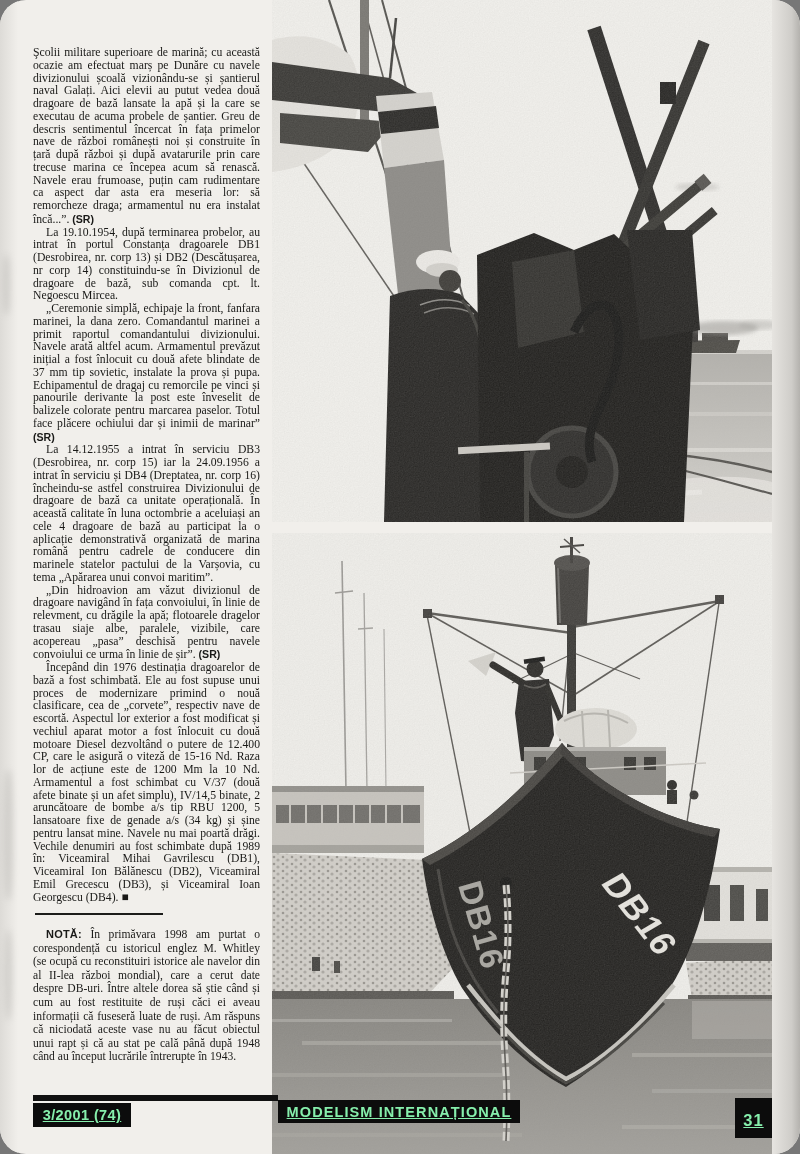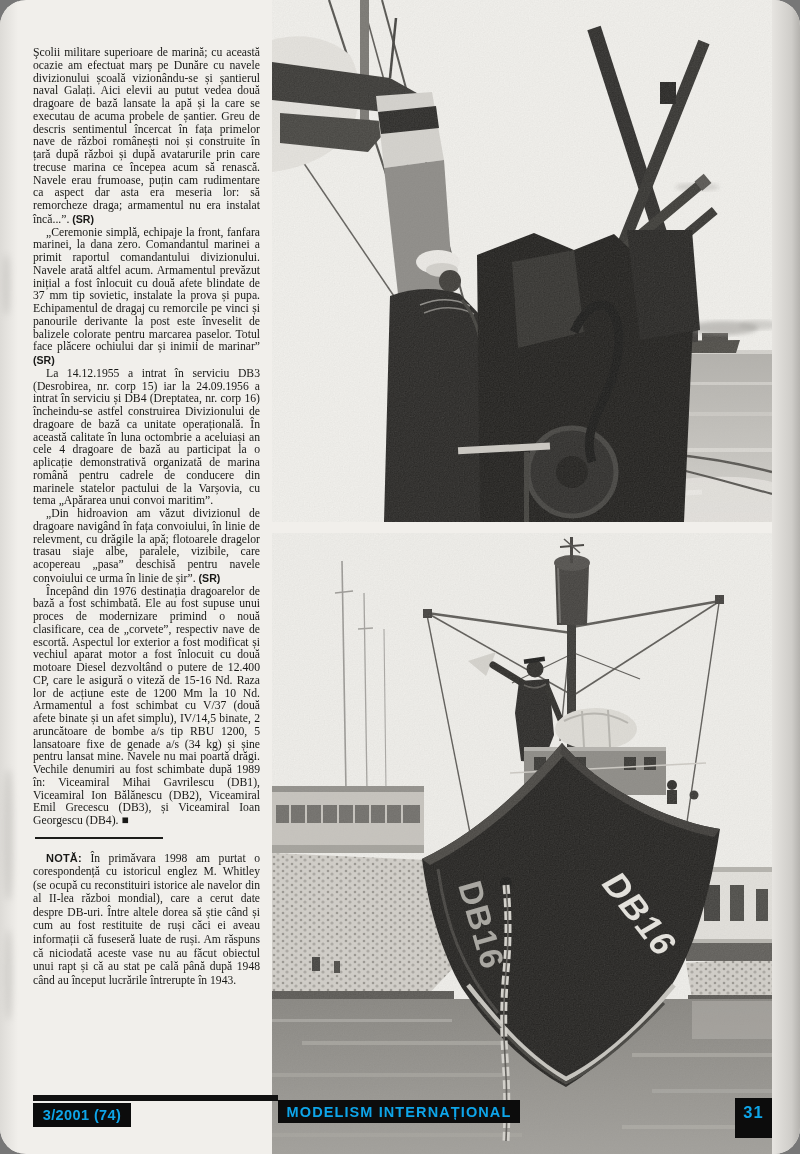--- a/index.html
+++ b/index.html
@@ -20,43 +20,44 @@
   #article .rule{border:none;border-top:2.2px solid #1c1c1a;width:128px;margin:9px 0 13px 2px;}
   #article .note{font-size:11.6px;line-height:13.55px;}
   #article .note b{font-family:"Liberation Sans",sans-serif;font-size:11px;letter-spacing:.2px;}
   
   .photo{position:absolute;left:272px;}
   #photo-top{top:0;width:500px;height:522px;}
   #photo-bottom{top:533px;width:500px;height:621px;}
   .photo svg{display:block;width:100%;height:100%;}
   
   .footer-rule{position:absolute;left:33px;top:1095px;width:245px;height:6px;background:#111;}
-  .fbox{position:absolute;background:#0c0c0c;color:#0ea5e9;
+  .fbox{position:absolute;background:#0c0c0c;color:#86efac;
     font-family:"Liberation Sans",sans-serif;font-weight:bold;
-    display:flex;align-items:center;justify-content:center;}
+    display:flex;align-items:center;justify-content:center;text-decoration:underline;}
   #issue-box{left:33px;top:1103px;width:98px;height:24px;font-size:14.5px;letter-spacing:.4px;}
   #mag-box{left:278px;top:1100px;width:242px;height:23px;font-size:14.5px;letter-spacing:1.1px;}
   #pageno-box{left:735px;top:1098px;width:37px;height:40px;font-size:16.5px;
-    align-items:flex-start;padding-top:5px;box-sizing:border-box;letter-spacing:1px;}
+    align-items:flex-start;padding-top:13px;box-sizing:border-box;letter-spacing:1px;}
   .hullcode{font-family:"Liberation Sans",sans-serif;font-weight:bold;letter-spacing:1.5px;}
 </style>
 </head>
 <body>
 
 <div id="page">
 
   <div class="edge-strip"></div>
   <div class="smudge" style="left:3px;top:255px;width:7px;height:60px;"></div>
   <div class="smudge" style="left:4px;top:770px;width:9px;height:130px;"></div>
   <div class="smudge" style="left:5px;top:930px;width:7px;height:90px;"></div>
   <div class="right-strip"></div>
 
   <div id="article">
     <div>
         <p class="noindent">Şcolii militare superioare de marină; cu această ocazie am efectuat marș pe Dunăre cu navele divizionului școală vizionându-se și șantierul naval Galați. Aici elevii au putut vedea două dragoare de bază lansate la apă și la care se executau de acuma probele de șantier. Greu de descris sentimentul încercat în fața primelor nave de război românești noi și construite în țară după război și după avatarurile prin care trecuse marina ce începea acum să renască. Navele erau frumoase, puțin cam rudimentare ca aspect dar asta era meseria lor: să remorcheze draga; armamentul nu era instalat încă...”. <b class="sr">(SR)</b></p>
+        <p>La 19.10.1954, după terminarea probelor, au intrat în portul Constanța dragoarele DB1 (Desrobirea, nr. corp 13) și DB2 (Descătușarea, nr corp 14) constituindu-se în Divizionul de dragoare de bază, sub comanda cpt. lt. Negoescu Mircea.</p>
         <p>„Ceremonie simplă, echipaje la front, fanfara marinei, la dana zero. Comandantul marinei a primit raportul comandantului divizionului. Navele arată altfel acum. Armamentul prevăzut inițial a fost înlocuit cu două afete blindate de 37 mm tip sovietic, instalate la prova și pupa. Echipamentul de dragaj cu remorcile pe vinci și panourile derivante la post este înveselit de balizele colorate pentru marcarea paselor. Totul face plăcere ochiului dar și inimii de marinar” <b class="sr">(SR)</b></p>
         <p>La 14.12.1955 a intrat în serviciu DB3 (Desrobirea, nr. corp 15) iar la 24.09.1956 a intrat în serviciu și DB4 (Dreptatea, nr. corp 16) încheindu-se astfel construirea Divizionului de dragoare de bază ca unitate operațională. În această calitate în luna octombrie a aceluiași an cele 4 dragoare de bază au participat la o aplicație demonstrativă organizată de marina română pentru cadrele de conducere din marinele statelor pactului de la Varșovia, cu tema „Apărarea unui convoi maritim”.</p>
         <p>„Din hidroavion am văzut divizionul de dragoare navigând în fața convoiului, în linie de relevment, cu drăgile la apă; flotoarele dragelor trasau siaje albe, paralele, vizibile, care acopereau „pasa” deschisă pentru navele convoiului ce urma în linie de șir”. <b class="sr">(SR)</b></p>
         <p>Începând din 1976 destinația dragoarelor de bază a fost schimbată. Ele au fost supuse unui proces de modernizare primind o nouă clasificare, cea de „corvete”, respectiv nave de escortă. Aspectul lor exterior a fost modificat și vechiul aparat motor a fost înlocuit cu două motoare Diesel dezvoltând o putere de 12.400 CP, care le asigură o viteză de 15-16 Nd. Raza lor de acțiune este de 1200 Mm la 10 Nd. Armamentul a fost schimbat cu V/37 (două afete binate și un afet simplu), IV/14,5 binate, 2 aruncătoare de bombe a/s tip RBU 1200, 5 lansatoare fixe de genade a/s (34 kg) și șine pentru lansat mine. Navele nu mai poartă drăgi. Vechile denumiri au fost schimbate după 1989 în: Viceamiral Mihai Gavrilescu (DB1), Viceamiral Ion Bălănescu (DB2), Viceamiral Emil Grecescu (DB3), și Viceamiral Ioan Georgescu (DB4). ■</p>
       </div>
     <hr class="rule">
     <p class="note"><b>NOTĂ:</b> <span>În primăvara 1998 am purtat o corespondență cu istoricul englez M. Whitley (se ocupă cu reconstituiri istorice ale navelor din al II-lea război mondial), care a cerut date despre DB-uri. Între altele dorea să știe când și cum au fost restituite de ruși căci ei aveau informații că fuseseră luate de ruși. Am răspuns că niciodată aceste vase nu au făcut obiectul unui rapt și că au stat pe cală până după 1948 când au început lucrările întrerupte în 1943.</span></p>
   </div>
 
   <div id="photo-top" class="photo">

